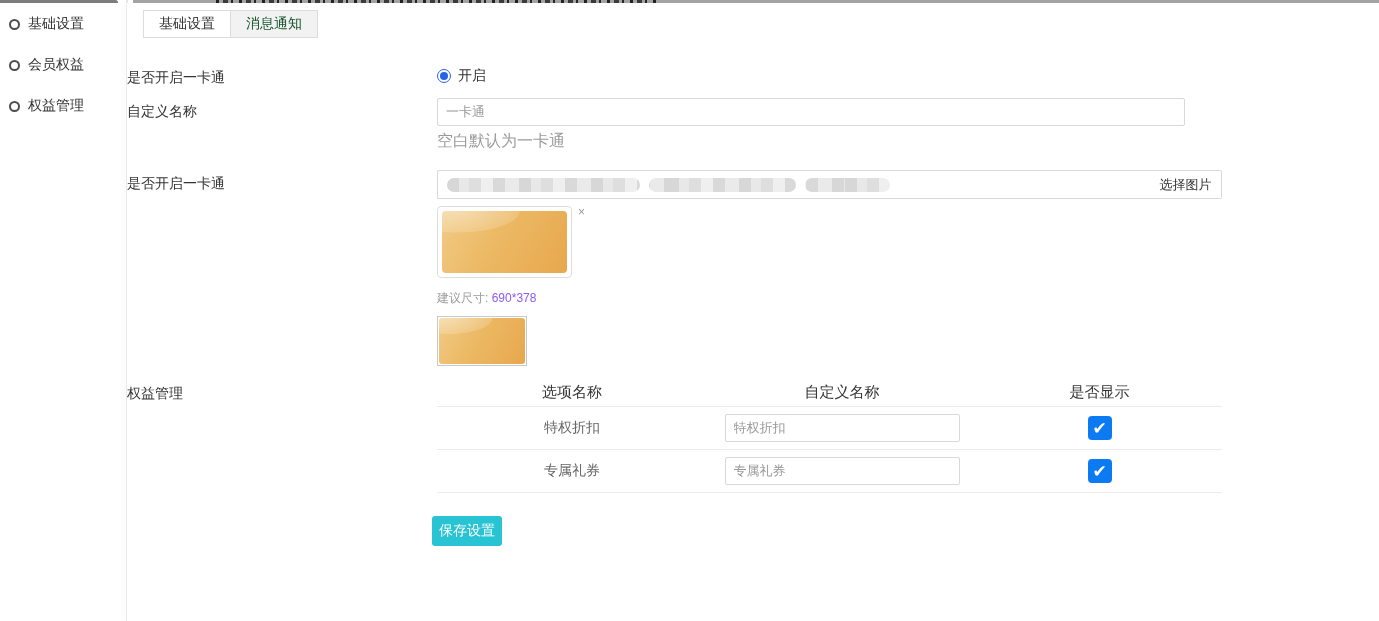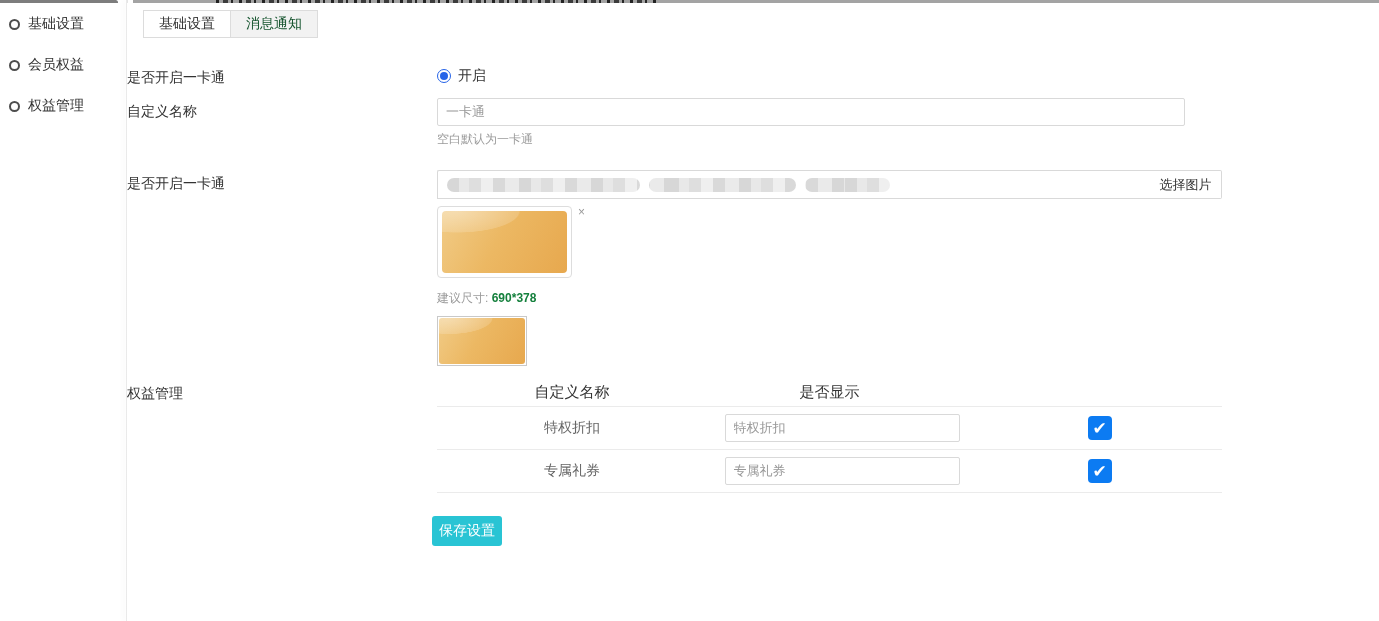--- a/index.html
+++ b/index.html
@@ -37,21 +37,21 @@
   .fctrl { margin-left:7px; }
   
   .radio-row { display:flex; align-items:center; gap:18px; padding-top:3px;flex-direction:column; }
   .radio-opt { display:flex; align-items:center; gap:7px; font-size:14px; color:#333; cursor:pointer; }
   .radio-circ { width:14px; height:14px; border-radius:50%; border:1px solid #b5b5b5; background:#fff; position:relative; }
   .radio-circ.on { border:1px solid #2563e8; }
   .radio-circ.on::after { content:""; position:absolute; left:2px; top:2px; width:8px; height:8px; border-radius:50%; background:#2563e8; }
   
   .tinput { height:28px; border:1px solid #d9d9d9; border-radius:2px; background:#fff;
     font-family:inherit; font-size:13px; color:#999; padding:0 8px; outline:none; }
-  .hint { font-size:12px; color:#9b9b9b; margin-top:5px; }
+  .hint { font-size:16px; color:#9b9b9b; margin-top:5px; }
   
   .igroup { display:flex;align-items:center; }
   .pick-btn { height:29px; width:72px; border:1px solid #d9d9d9; border-left:none; background:#fff;
     font-family:inherit; font-size:13px; color:#333; cursor:pointer; border-radius:0 2px 2px 0; }
   
   .blur-wrap { width:713px; height:29px; border:1px solid #d9d9d9; border-right:none; border-radius:2px 0 0 0;
     display:flex; align-items:center; gap:9px; padding-left:9px; background:#fff; }
   .blur-seg { height:14px; border-radius:7px;
     background:repeating-linear-gradient(90deg,#d7d7d7 0 12px,#e8e8e8 12px 22px,#dedede 22px 34px,#efefef 34px 46px,#d9d9d9 46px 58px,#eaeaea 58px 72px);
   }
@@ -60,21 +60,21 @@
   .blur-seg.s3 { width:85px;  background-position:40px 0; }
   
   .preview-box { width:135px; height:72px; border:1px solid #ddd; border-radius:4px; background:#fff; padding:4px; }
   .gold-card { width:100%; height:100%; border-radius:4px;
     background:
       radial-gradient(130% 90% at 12% 0%, rgba(255,255,255,.38) 0%, rgba(255,255,255,.16) 38%, rgba(255,255,255,0) 39%),
       linear-gradient(118deg,#f1cb86 0%,#ecb863 45%,#e7a84e 100%);
   }
   .close-x { position:absolute; font-size:12px; color:#9a9a9a; cursor:pointer; line-height:1; }
   .size-hint { position:absolute; font-size:12px; color:#9b9b9b; }
-  .size-hint b { color:#15803d; font-weight:bold; }
+  .size-hint b { color:#8b5cf6; font-weight:normal; }
   .thumb2 { position:absolute; width:90px; height:50px; border:1px solid #c9c9c9; background:#fff; padding:1px; }
   .thumb2 .gold-card { border-radius:3px; }
   
   .opt-table { width:785px; }
   .t-head { display:flex; align-items:center; height:29px; border-bottom:1px solid #ebebeb; }
   .t-row  { display:flex; align-items:center; height:43px; border-bottom:1px solid #ebebeb; }
   .c1 { width:270px; text-align:center; }
   .c2 { width:270px; text-align:center; }
   .c3 { width:245px; text-align:center; }
   .t-head .c1,.t-head .c2,.t-head .c3 { font-size:15px; color:#333; }
@@ -163,20 +163,21 @@
   </div>
 
   <div class="thumb2" style="left:310px; top:313px;">
     <div class="gold-card"></div>
   </div>
 
   <div class="frow" style="top:375px;">
     <div class="flabel" style="padding-top:7px;">权益管理</div>
     <div class="fctrl opt-table">
       <div class="t-head">
+        <div class="c1">选项名称</div>
         <div class="c2">自定义名称</div>
         <div class="c3">是否显示</div>
       </div>
       <div class="t-row">
         <div class="c1">特权折扣</div>
         <div class="c2"><input class="tinput" value="特权折扣" style=""></div>
         <div class="c3"><span class="chk">✔</span></div>
       </div>
       <div class="t-row">
         <div class="c1">专属礼券</div>

